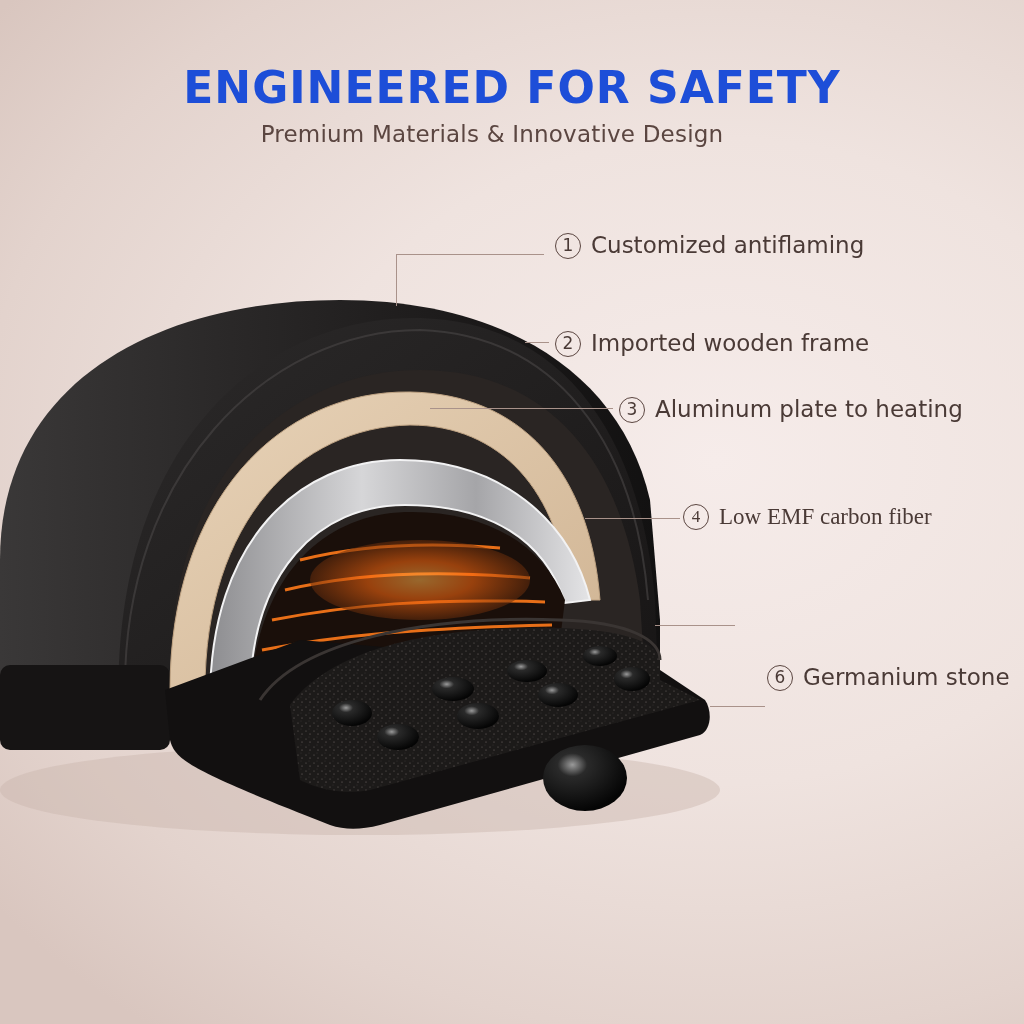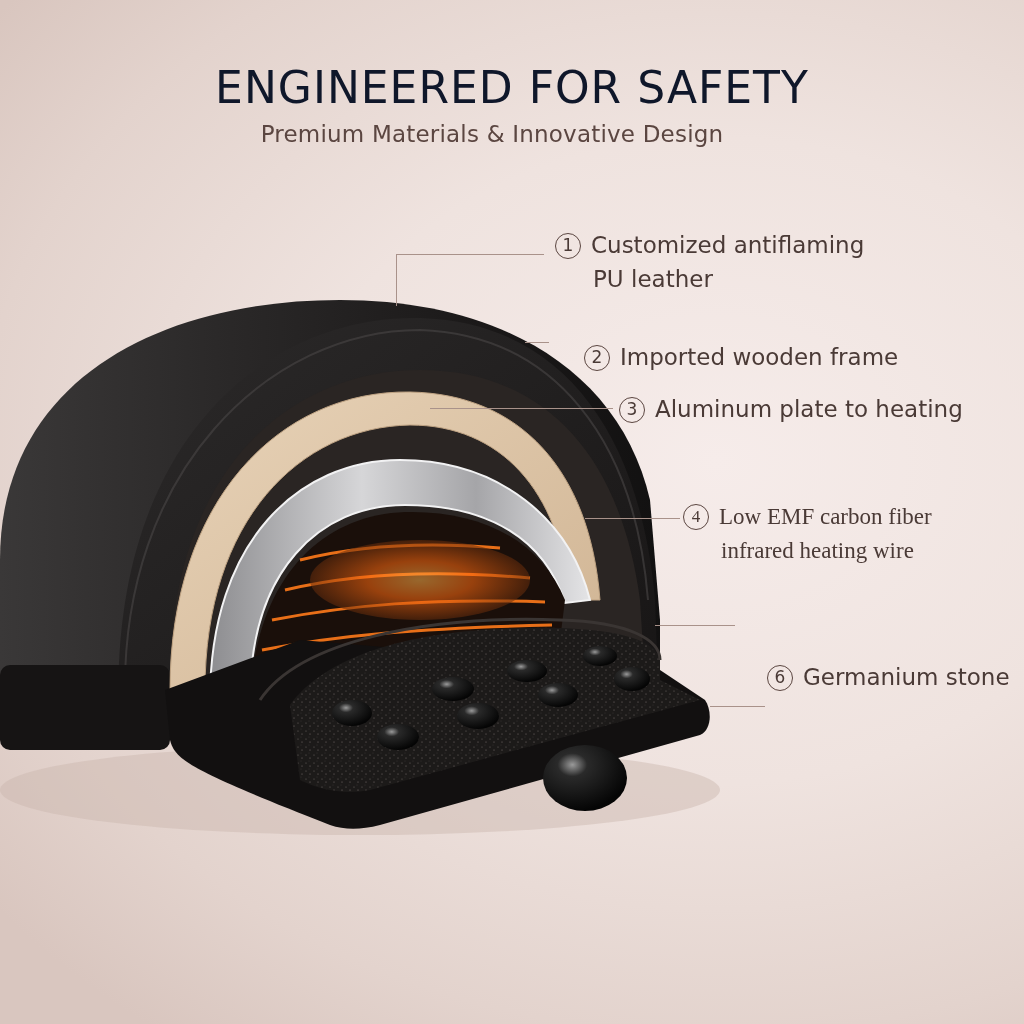--- a/index.html
+++ b/index.html
@@ -6,21 +6,21 @@
     html, body { width: 1024px; height: 1024px; overflow: hidden; }
     body {
       position: relative;
       font-family: "DejaVu Sans", "Liberation Sans", sans-serif;
       background: radial-gradient(ellipse 90% 70% at 70% 45%, #f6ecea 0%, #efe3df 45%, #e3d3cd 80%, #d9c6bf 100%);
       color: #4a3a36;
     }
     .title {
       position: absolute; left: 0; width: 1024px; top: 62px;
       text-align: center; font-size: 44px; letter-spacing: 1px;
-      color: #0f172a; font-weight: normal;
+      color: #1d4ed8; font-weight: bold;
     }
     .subtitle {
       position: absolute; left: 0; width: 1024px; top: 121px;
       padding-left: 0; text-align: center; font-size: 23px;
       color: #5b4641; letter-spacing: 0.2px;
       transform: translateX(-20px);
     }
     .stage { position: absolute; left: 0; top: 0; width: 1024px; height: 1024px; }
     .callout {
       position: absolute; font-size: 23px; line-height: 34px; color: #4a3a36;
@@ -131,28 +131,26 @@
   <div class="leader" style="left:396px; top:254px; width:148px; height:1.4px;"></div>
   <div class="leader" style="left:525px; top:342px; width:24px; height:1.4px;"></div>
   <div class="leader" style="left:430px; top:408px; width:183px; height:1.4px;"></div>
   <div class="leader" style="left:585px; top:518px; width:95px; height:1.4px;"></div>
   <div class="leader" style="left:655px; top:625px; width:80px; height:1.4px;"></div>
   <div class="leader" style="left:710px; top:706px; width:55px; height:1.4px;"></div>
 
   
   <div class="callout" style="left:555px; top:228px;">
     <span class="num">1</span><span class="label">Customized antiflaming</span>
-    <span class="l2">PU leather</span>
   </div>
-  <div class="callout" style="left:555px; top:340px;margin-left:29px;">
+  <div class="callout" style="left:555px; top:326px;">
     <span class="num">2</span><span class="label">Imported wooden frame</span>
   </div>
   <div class="callout" style="left:619px; top:392px;">
     <span class="num">3</span><span class="label">Aluminum plate to heating</span>
   </div>
   <div class="callout" style="left:683px; top:500px;font-family:Liberation Serif, serif;">
     <span class="num">4</span><span class="label">Low EMF carbon fiber</span>
-    <span class="l2">infrared heating wire</span>
   </div>
   <div class="callout" style="left:767px; top:660px;">
     <span class="num">6</span><span class="label">Germanium stone</span>
   </div>
 </div>
 
 </body></html>

